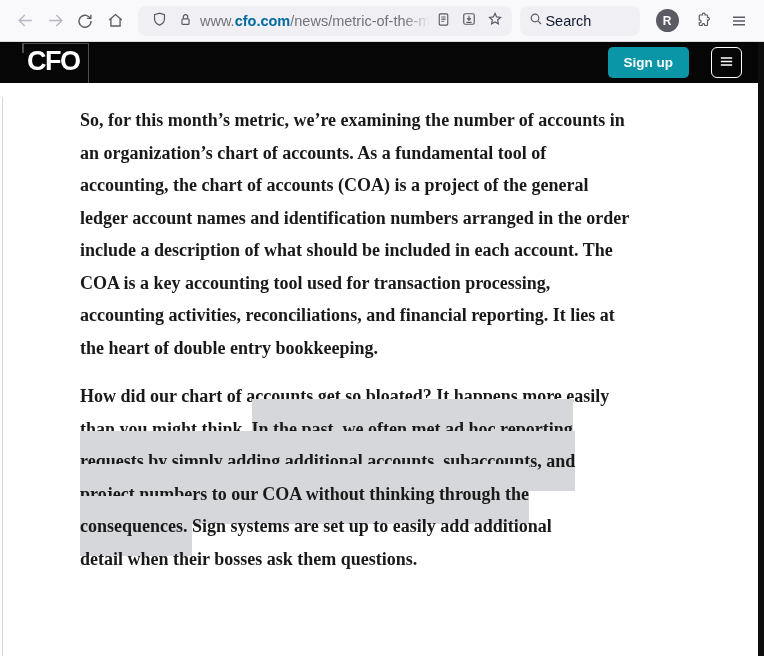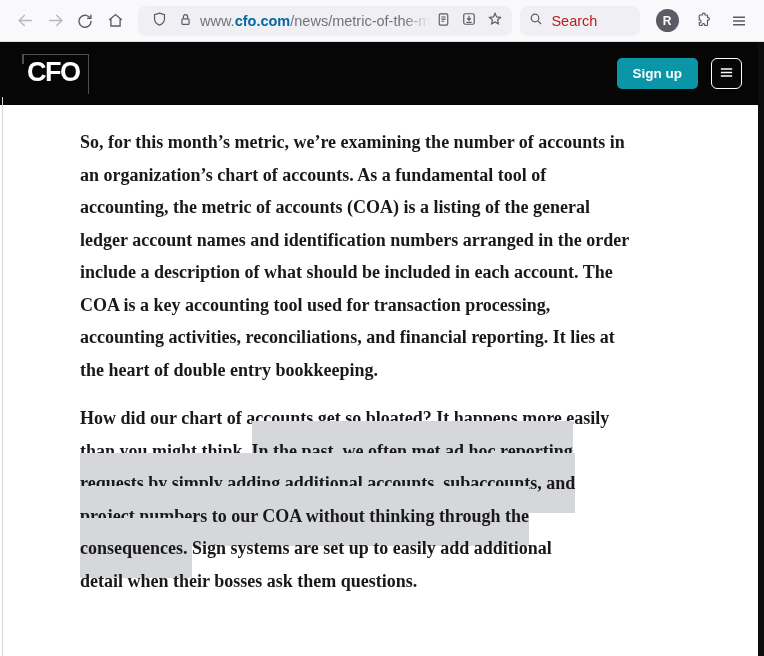--- a/index.html
+++ b/index.html
@@ -19,36 +19,36 @@
   .urlbar .mini-btn { width:26px; height:26px; display:flex; align-items:center; justify-content:center;
                       color:var(--icon); background:transparent; border:none; flex:0 0 auto; }
   .url-text { flex:1 1 auto; overflow:hidden; white-space:nowrap; position:relative;
               font-size:14.5px; margin-left:2px; color:var(--muted); }
   .url-text::after { content:""; position:absolute; right:0; top:0; width:26px; height:100%;
                      background:linear-gradient(to right, rgba(240,240,244,0), #f0f0f4); }
   .url-domain { color:#0369a1; font-weight:600; }
 
   .searchbar { width:132px; height:30px; margin-left:8px; background:var(--field_bg);
                border-radius:8px; display:flex; align-items:center; padding:0 8px; color:var(--icon); }
-  .search-ph { color:#b91c1c; font-size:14.5px; margin-left:7px; }
+  .search-ph { color:#0f172a; font-size:14.5px; margin-left:1px; }
 
   .tb-right { display:flex; align-items:center; margin-left:12px; gap:6px; }
   .avatar { width:23px; height:23px; border-radius:50%; background:var(--avatar_bg); color:#fff;
             font-size:12px; font-weight:700; display:flex; align-items:center; justify-content:center; }
 
   
-  .site-header { height:63px; background:var(--header_bg); display:flex; align-items:center;
+  .site-header { height:41px; background:var(--header_bg); display:flex; align-items:center;
                  padding:0 22px; }
   .logo-frame { position:relative; border-top:1.5px solid var(--frame); border-right:1.5px solid var(--frame);
                 padding:4px 8px 8px 5px; }
   .logo-frame::before { content:""; position:absolute; top:0; left:0; width:1.5px; height:9px;
                         background:var(--frame); }
   .logo-text { color:#fff; font-size:27px; font-weight:800; letter-spacing:-1.5px; line-height:1;
                font-family:"Liberation Sans", sans-serif; }
-  .hdr-right { margin-left:auto; display:flex; align-items:center; gap:13px; }
+  .hdr-right { margin-left:auto; display:flex; align-items:center; gap:22px; }
   .signup { background:var(--accent); color:#fff; border:none; border-radius:5px;
             font-size:13.5px; font-weight:700; padding:8px 16px; }
   .nav-burger { width:31px; height:31px; background:transparent; border:1.5px solid #fff;
                 border-radius:6px; display:flex; align-items:center; justify-content:center; color:#fff; }
 
   
   .article { width:604px; margin:0 auto; padding-top:21px;
              font-family:"Liberation Serif", "DejaVu Serif", serif; font-size:18px; color:var(--text);font-weight:bold; }
   .para + .para { margin-top:16px; }
   .tline { line-height:32.5px; white-space:pre; }
@@ -178,21 +178,21 @@
           </svg>
       </span>
     </button>
   </div>
 </div>
 
 <main class="article">
   <div class="para">
     <div class="tline">So, for this month’s metric, we’re examining the number of accounts in</div>
     <div class="tline">an organization’s chart of accounts. As a fundamental tool of</div>
-    <div class="tline">accounting, the metric of accounts (COA) is a listing of the general</div>
+    <div class="tline">accounting, the chart of accounts (COA) is a project of the general</div>
     <div class="tline">ledger account names and identification numbers arranged in the order</div>
     <div class="tline">include a description of what should be included in each account. The</div>
     <div class="tline">COA is a key accounting tool used for transaction processing,</div>
     <div class="tline">accounting activities, reconciliations, and financial reporting. It lies at</div>
     <div class="tline">the heart of double entry bookkeeping.</div>
   </div>
   <div class="para">
     <div class="tline"><span>How did our chart of accounts get so bloated? It happens more easily</span><span class="hl"></span><span></span></div>
     <div class="tline"><span>than you might think. </span><span class="hl">In the past, we often met ad hoc reporting</span><span></span></div>
     <div class="tline"><span></span><span class="hl">requests by simply adding additional accounts, subaccounts, and</span><span></span></div>

